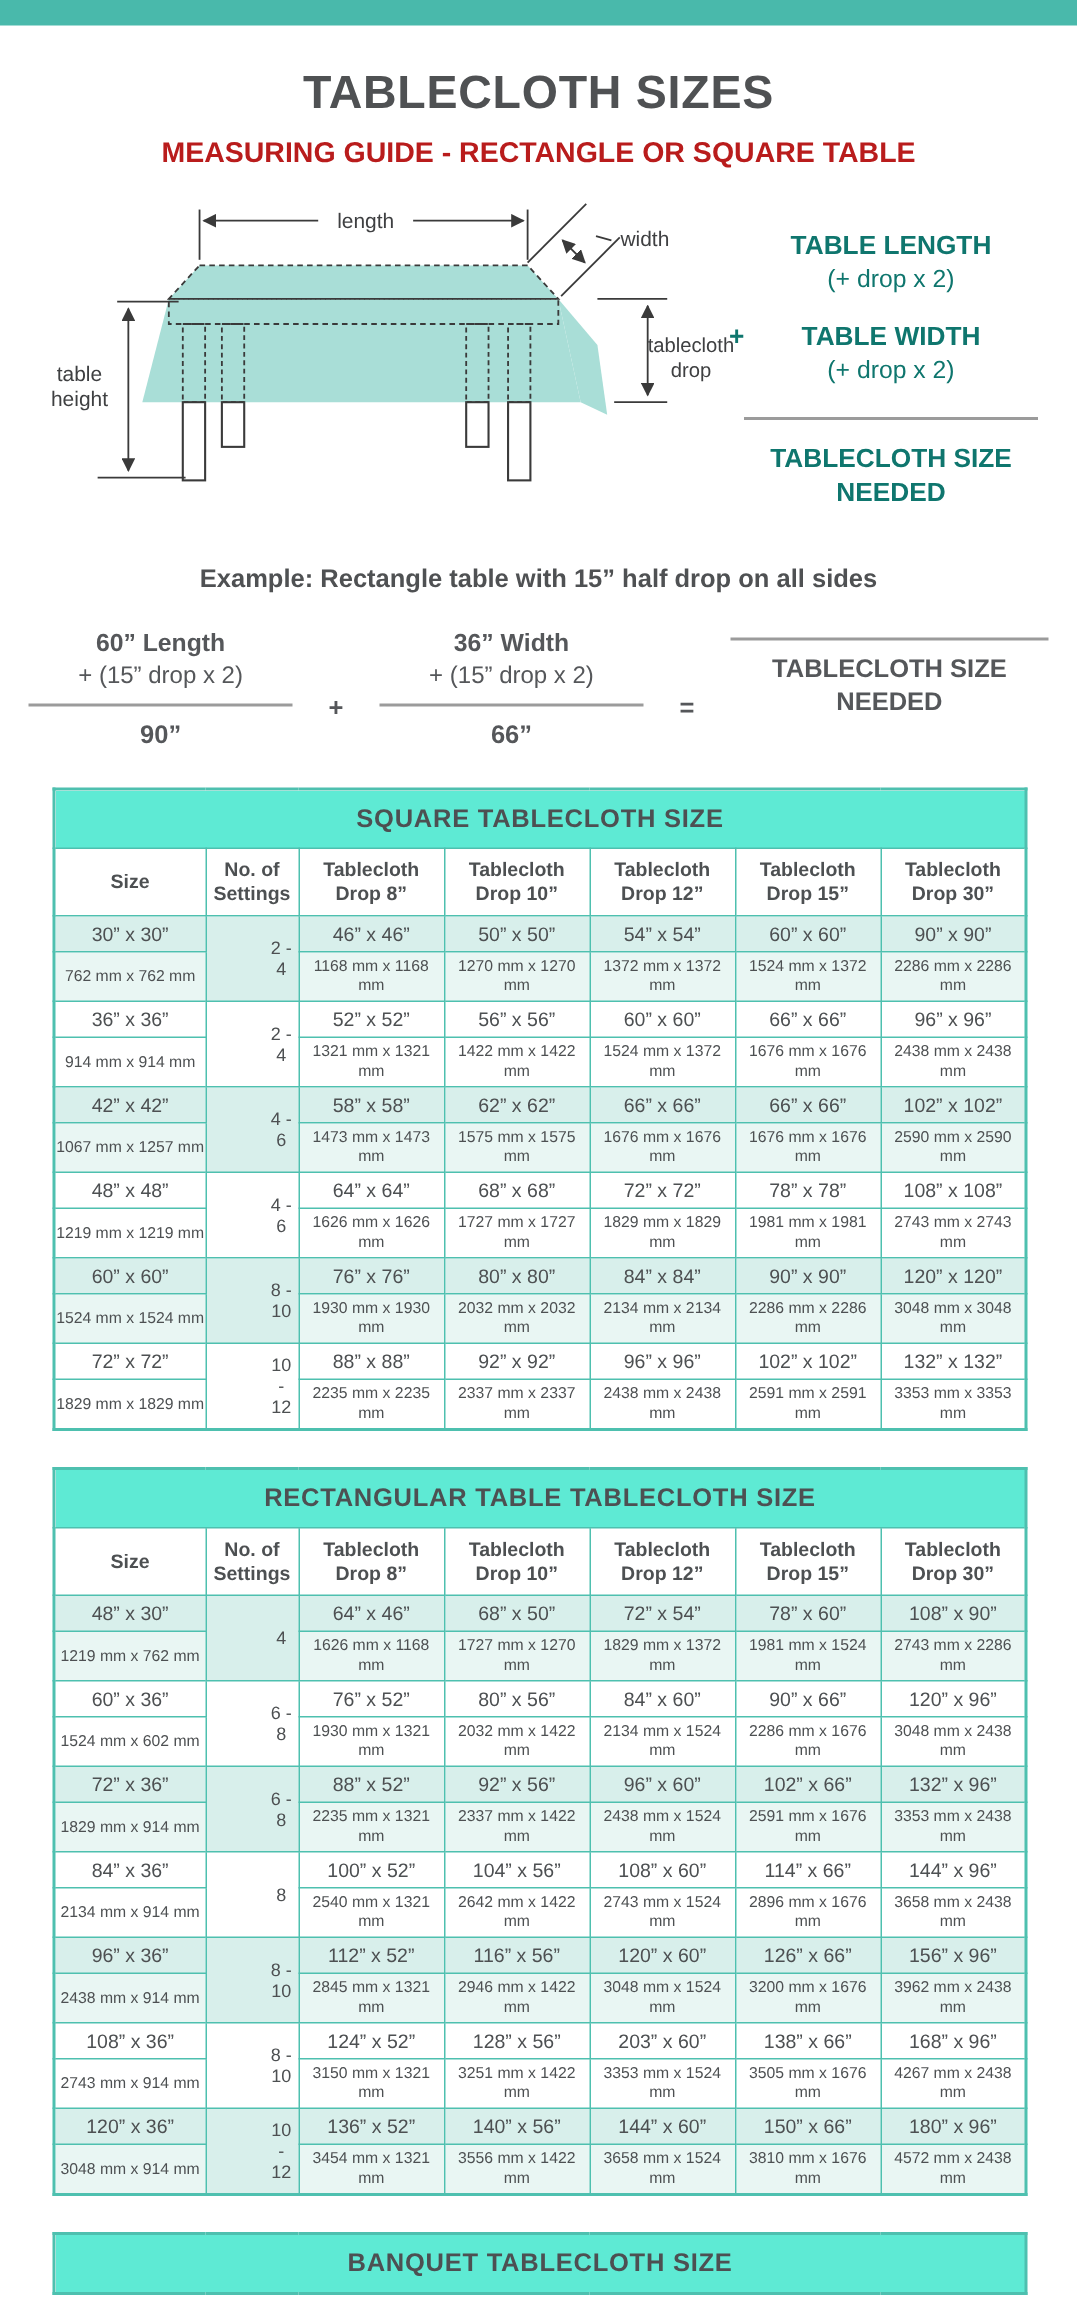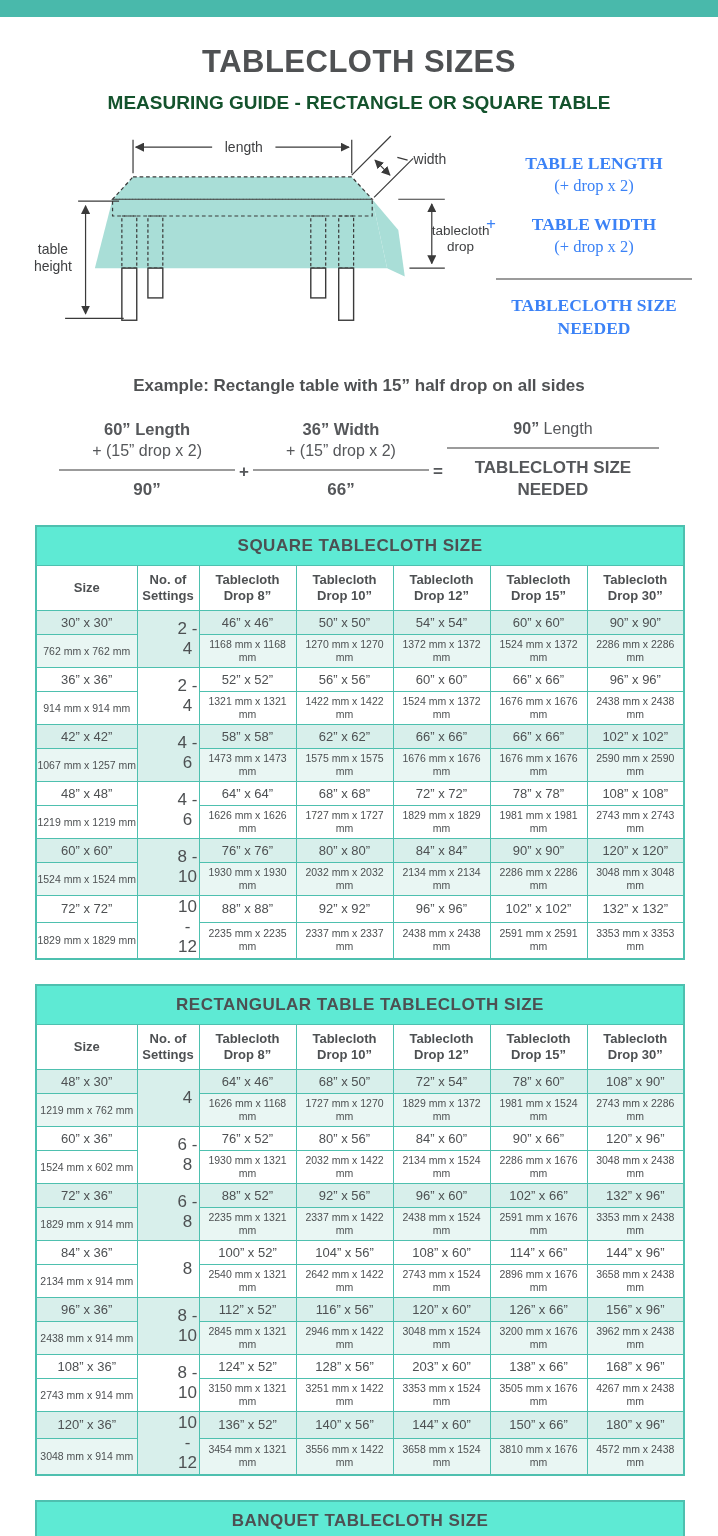--- a/index.html
+++ b/index.html
@@ -1,53 +1,53 @@
 <!DOCTYPE html>
 <html><head>
 <meta charset="utf-8">
 <style>
   html,body{margin:0;padding:0;background:#fff;}
   body{width:718px;margin:0 auto;font-family:"Liberation Sans",sans-serif;color:#4f5153;}
   .top-band{height:17px;background:#49b9ab;}
   .page-title{margin:27px 0 0;text-align:center;font-size:31px;font-weight:bold;letter-spacing:.5px;color:#4f5153;}
-  .page-subtitle{margin:12px 0 0;text-align:center;font-size:19px;font-weight:bold;color:#14532d;}
+  .page-subtitle{margin:12px 0 0;text-align:center;font-size:19px;font-weight:bold;color:#b91c1c;}
 
   
   .diagram-row{display:flex;align-items:flex-start;padding:16px 4px 0 26px;}
   .diagram-svg{flex:none;}
-  .formula{width:196px;margin-top:22px;text-align:center;color:#3b82f6;font-family:Liberation Serif, serif;}
+  .formula{width:196px;margin-top:22px;text-align:center;color:#0f766e;}
   .f-bold{font-weight:bold;font-size:17.5px;line-height:23px;}
   .f-reg{font-size:16.5px;line-height:22px;}
   .f-width-row{position:relative;margin-top:16px;}
   .f-op{position:absolute;left:-10px;top:0;font-weight:bold;}
   .f-rule{border:none;border-top:2px solid #9b9b9b;margin:20px 0 14px;}
 
   
   .example-heading{margin-top:20px;text-align:center;font-size:17px;font-weight:bold;color:#4f5153;}
-  .example-row{display:flex;justify-content:center;align-items:flex-start;gap:4px;margin-top:22px;}
+  .example-row{display:flex;justify-content:center;align-items:flex-start;gap:24px;margin-top:22px;}
   .frac{text-align:center;color:#55575a;}
   .frac.f1,.frac.f2{width:176px;}
   .frac.f3{width:212px;}
   .fr-top1{font-size:16.5px;font-weight:bold;line-height:22px;}
   .fr-top2{font-size:16px;line-height:22px;}
   .fr-rule{border:none;border-top:2px solid #9b9b9b;margin:7px 0 8px;}
   .fr-bottom{font-size:17px;font-weight:bold;line-height:22px;}
   .ex-op{font-weight:bold;font-size:17px;padding-top:44px;color:#55575a;}
   .b{font-weight:bold;}
 
   
   .tables-wrap{padding:0 35px;}
   .tbl-host{margin-top:24px;}
   .size-table{width:648px;border-collapse:collapse;table-layout:fixed;border:2px solid #4ec0af;}
   .size-table td,.size-table th{border:1px solid #4ec0af;text-align:center;color:#4d5052;overflow:hidden;}
   .tbl-title{background:#5eead4;font-weight:bold;font-size:17px;letter-spacing:.5px;padding:9px 0;color:#494b4e;}
   .col-header{background:#fff;font-size:13px;font-weight:bold;padding:6px 2px;line-height:16px;}
   td.in{font-size:13px;padding:4px 0 3px;line-height:16px;}
   td.mm{font-size:10.5px;padding:3px 0;line-height:13px;}
-  td.set{font-size:17px;background:inherit;padding-left:40px;}
+  td.set{font-size:12px;background:inherit;padding-left:40px;}
   tr.shade-a td{background:#d8efeb;}
   tr.shade-b td{background:#e9f6f3;}
 </style>
 </head>
 <body>
 
 <div class="top-band"></div>
 
 <h1 class="page-title">TABLECLOTH SIZES</h1>
 <h2 class="page-subtitle">MEASURING GUIDE - RECTANGLE OR SQUARE TABLE</h2>
@@ -143,24 +143,20 @@
   </div>
   <div class="ex-op">+</div>
   <div class="frac f2">
     <div class="fr-top1">36” Width</div>
     <div class="fr-top2">+ (15” drop x 2)</div>
     <hr class="fr-rule">
     <div class="fr-bottom">66”</div>
   </div>
   <div class="ex-op">=</div>
   <div class="frac f3">
-    <div class="fr-top2">
-      <span class="b">90”</span>
-      <span>Length</span>
-    </div>
     <hr class="fr-rule">
     <div class="fr-bottom">TABLECLOTH SIZE</div>
     <div class="fr-bottom">NEEDED</div>
   </div>
 </div>
 
 <div class="tables-wrap">
   <div class="tbl-host">
       <table class="size-table">
         <colgroup>

